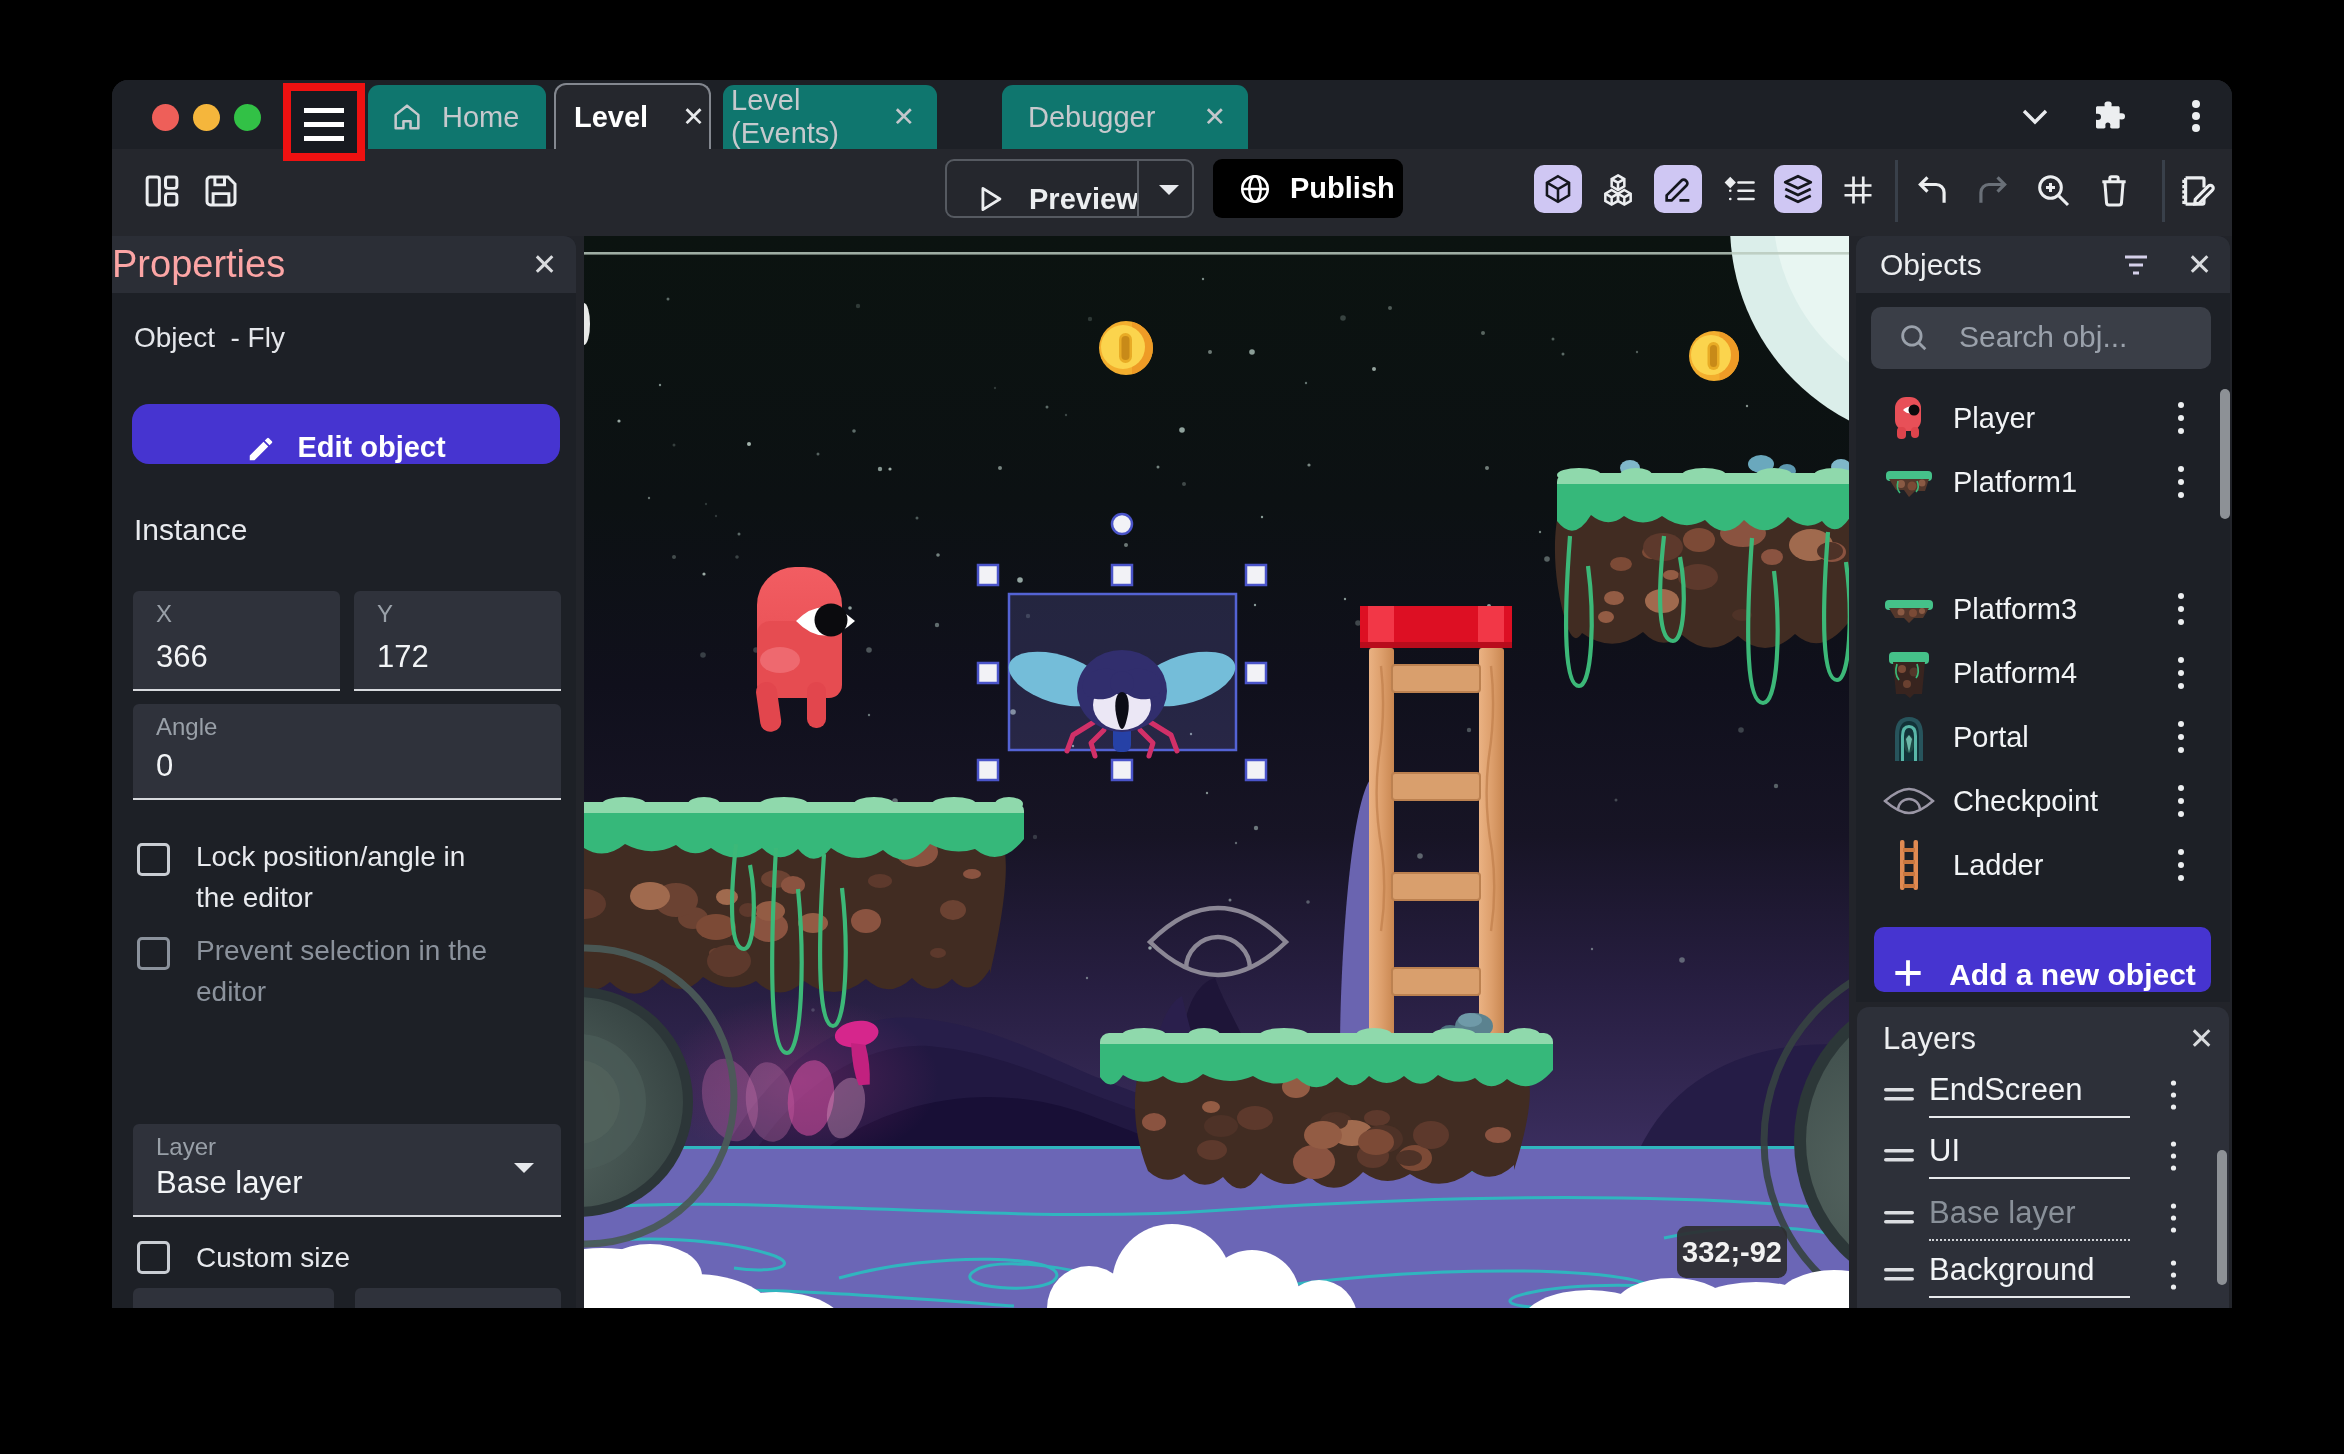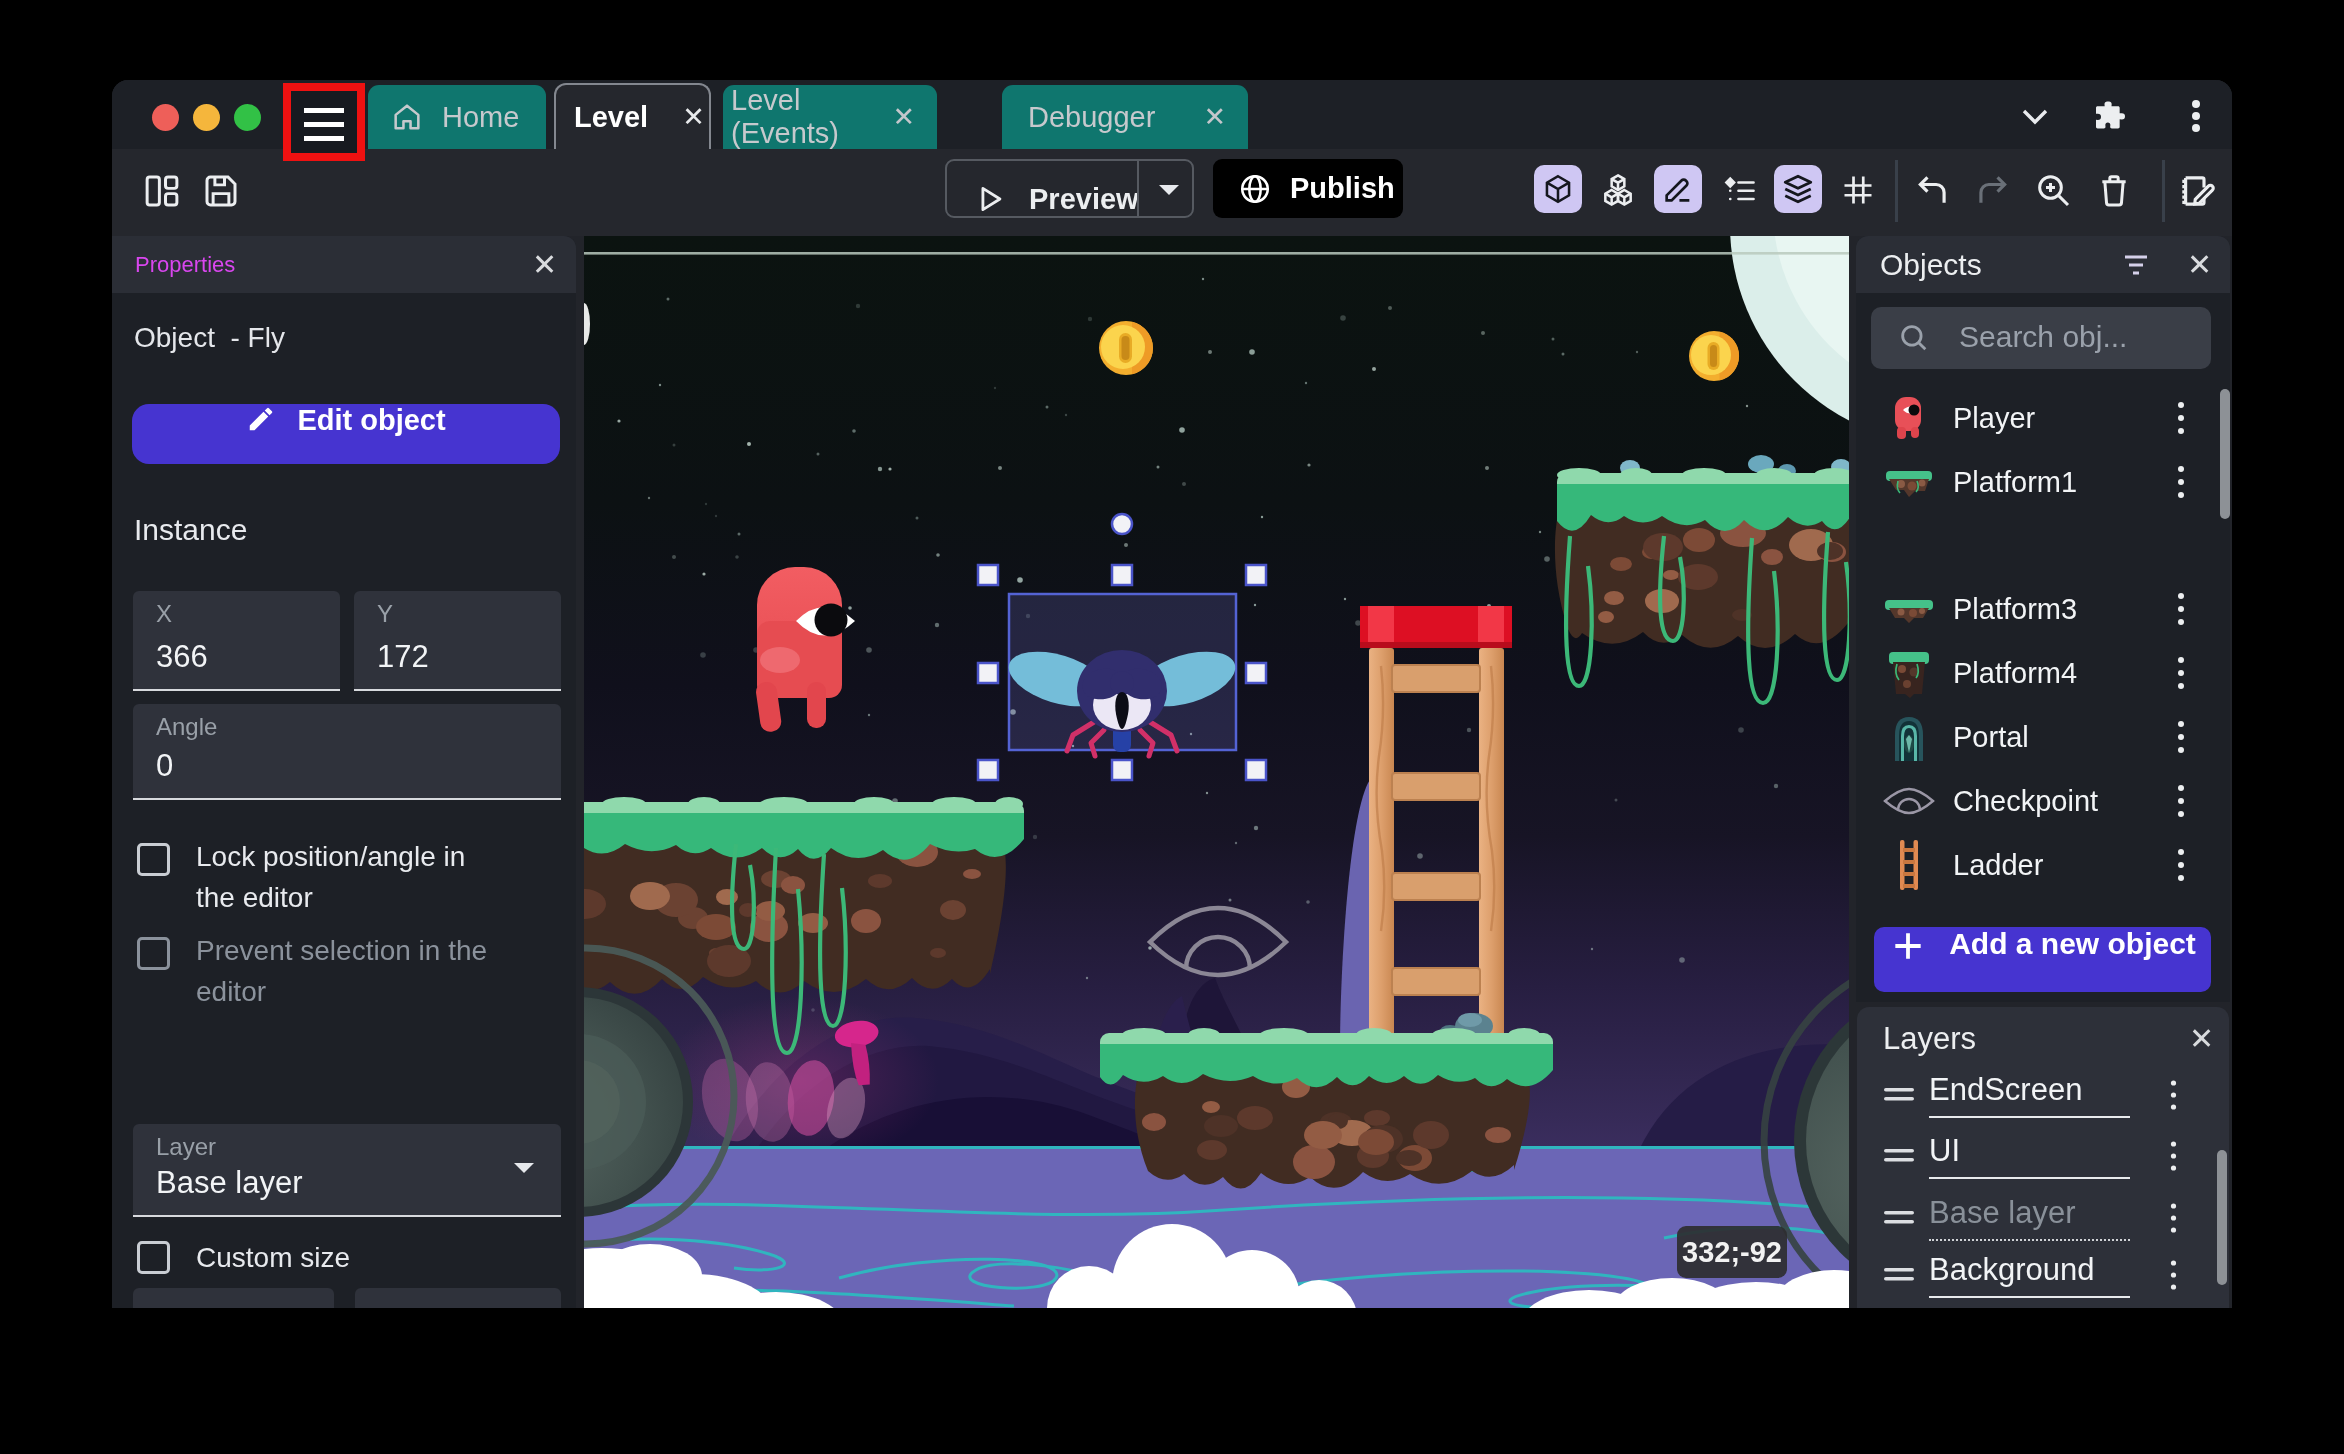--- a/index.html
+++ b/index.html
@@ -15,21 +15,21 @@
 .icbtn{position:absolute;top:15px}
 .sep{position:absolute;width:3px;background:#4b5563;opacity:.55}
 .lavbox{position:absolute;width:48px;height:48px;background:#cfc7f3;border-radius:10px}
 .panel{position:absolute;background:#1d2026}
 .phead{position:absolute;left:0;top:0;width:100%;height:57px;background:#2b2e36;display:flex;align-items:center}
 .fld{position:absolute;background:#2f323b;border-radius:6px 6px 0 0;border-bottom:2px solid #d7d9dd}
 .fld .lab{position:absolute;left:23px;top:9px;font-size:24px;color:#99a0a8}
 .fld .val{position:absolute;left:23px;font-size:31px;color:#f2f4f6}
 .cb{position:absolute;width:33px;height:33px;border:3px solid #c9cdd3;border-radius:5px}
 .ltxt{position:absolute;font-size:28px;color:#e8eaee;line-height:41px}
-.purplebtn{position:absolute;background:#4634d0;border-radius:10px;display:flex;align-items:flex-start;justify-content:center;color:#fff;font-weight:bold}
+.purplebtn{position:absolute;background:#4634d0;border-radius:10px;display:flex;align-items:flex-end;justify-content:center;color:#fff;font-weight:bold}
 .orow{position:absolute;left:0;width:374px;height:64px}
 .oic{position:absolute;left:53px;top:50%;transform:translate(-50%,-50%)}
 .olab{position:absolute;left:97px;top:50%;transform:translateY(-50%);font-size:29px;color:#f2f4f6}
 .orow .dots3{position:absolute;left:321px;top:50%;transform:translateY(-50%)}
 .lrow{position:absolute;left:0;width:372px;height:58px}
 .grip{position:absolute;left:27px;top:50%;transform:translateY(-50%)}
 .lname{position:absolute;left:72px;top:50%;transform:translateY(-50%);font-size:31px;color:#f2f4f6;width:201px;padding-bottom:8px}
 .lrow .dots3{position:absolute;left:313px;top:50%;transform:translateY(-50%)}
 </style>
 </head>
@@ -153,21 +153,21 @@
       </svg>
     <div class="sep" style="left:2050px;top:11px;height:62px"></div>
     <svg class="icbtn" style="left:2064px;top:21px" width="42" height="42" viewBox="0 0 24 24" fill="none" stroke="#eceef0" stroke-width="1.8">
         <path d="M5.5 4.5h9.5a1 1 0 0 1 1 1V10M5.5 4.5v15M16 14v4.5a1 1 0 0 1-1 1H5.5M3.6 6.5h1.9M3.6 9.5h1.9M3.6 12.5h1.9M3.6 15.5h1.9M3.6 18.5h1.9"></path>
         <path d="M11 16.8L18.5 9.2a1.6 1.6 0 0 1 2.3 0 1.6 1.6 0 0 1 0 2.3L13.2 19 10.7 19.4z" fill="#25272d"></path>
       </svg>
   </div>
 
   <div class="panel" style="left:0;top:156px;width:464px;height:1072px;border-radius:0 12px 0 0">
     <div class="phead" style="border-radius:0 12px 0 0">
-      <span style="color:#d946ef;font-size:22px;margin-left:23px">Properties</span>
+      <span style="color:#fca5a5;font-size:38px;">Properties</span>
       <span style="color:#d9dbde;font-size:30px;position:absolute;left:420px">✕</span>
     </div>
     <div class="ltxt" style="left:22px;top:81px;color:#e4e6ea">Object&nbsp; - Fly</div>
     <div class="purplebtn" style="left:20px;top:168px;width:428px;height:60px;border-radius:17px;font-size:29px">
       <svg width="30" height="30" viewBox="0 0 24 24" fill="#fff" style="margin-right:21px">
           <path d="M3 17.2V21h3.8L17.8 10 14 6.2zM20.7 7.1a1 1 0 0 0 0-1.4l-2.4-2.4a1 1 0 0 0-1.4 0L15 5.2 18.8 9z"></path>
         </svg>
       Edit object
     </div>
     <div class="ltxt" style="left:22px;top:273px;font-size:30px">Instance</div>

